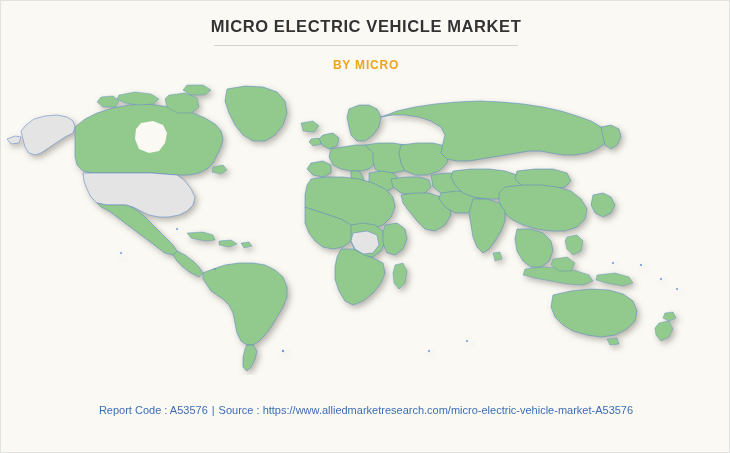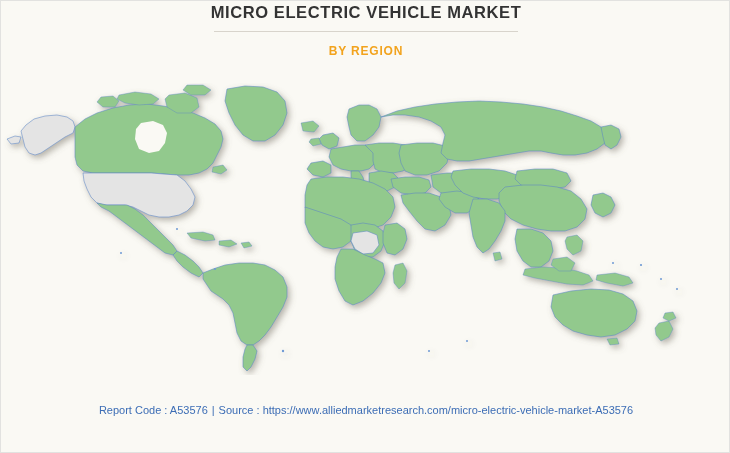--- a/index.html
+++ b/index.html
@@ -19,21 +19,21 @@
     border: 1px solid #e2e2e0;
     overflow: hidden;
   }
 
   
   .header {
     position: absolute;
     top: 0;
     left: 0;
     width: 730px;
-    padding-top: 0;
+    padding-top: 14px;
     text-align: center;
   }
   .title {
     font-size: 16.5px;
     font-weight: bold;
     letter-spacing: 0.6px;
     color: #333333;
     margin: 0;
     line-height: 22px;
   }
@@ -117,21 +117,21 @@
   }
 </style>
 </head>
 <body>
 
 <div class="infographic">
 
   <div class="header">
     <h1 class="title">MICRO ELECTRIC VEHICLE MARKET</h1>
     <div class="title-rule"></div>
-    <h2 class="subtitle">BY REGION</h2>
+    <h2 class="subtitle">BY MICRO</h2>
   </div>
 
   <div class="map-wrap">
     <svg viewBox="0 0 730 292" xmlns="http://www.w3.org/2000/svg">
       <defs>
         <filter id="mapShadow" x="-12%" y="-12%" width="130%" height="130%">
           <feDropShadow dx="2.5" dy="3" stdDeviation="3.2" flood-color="#6b6659" flood-opacity="0.48"></feDropShadow>
         </filter>
       </defs>
 

